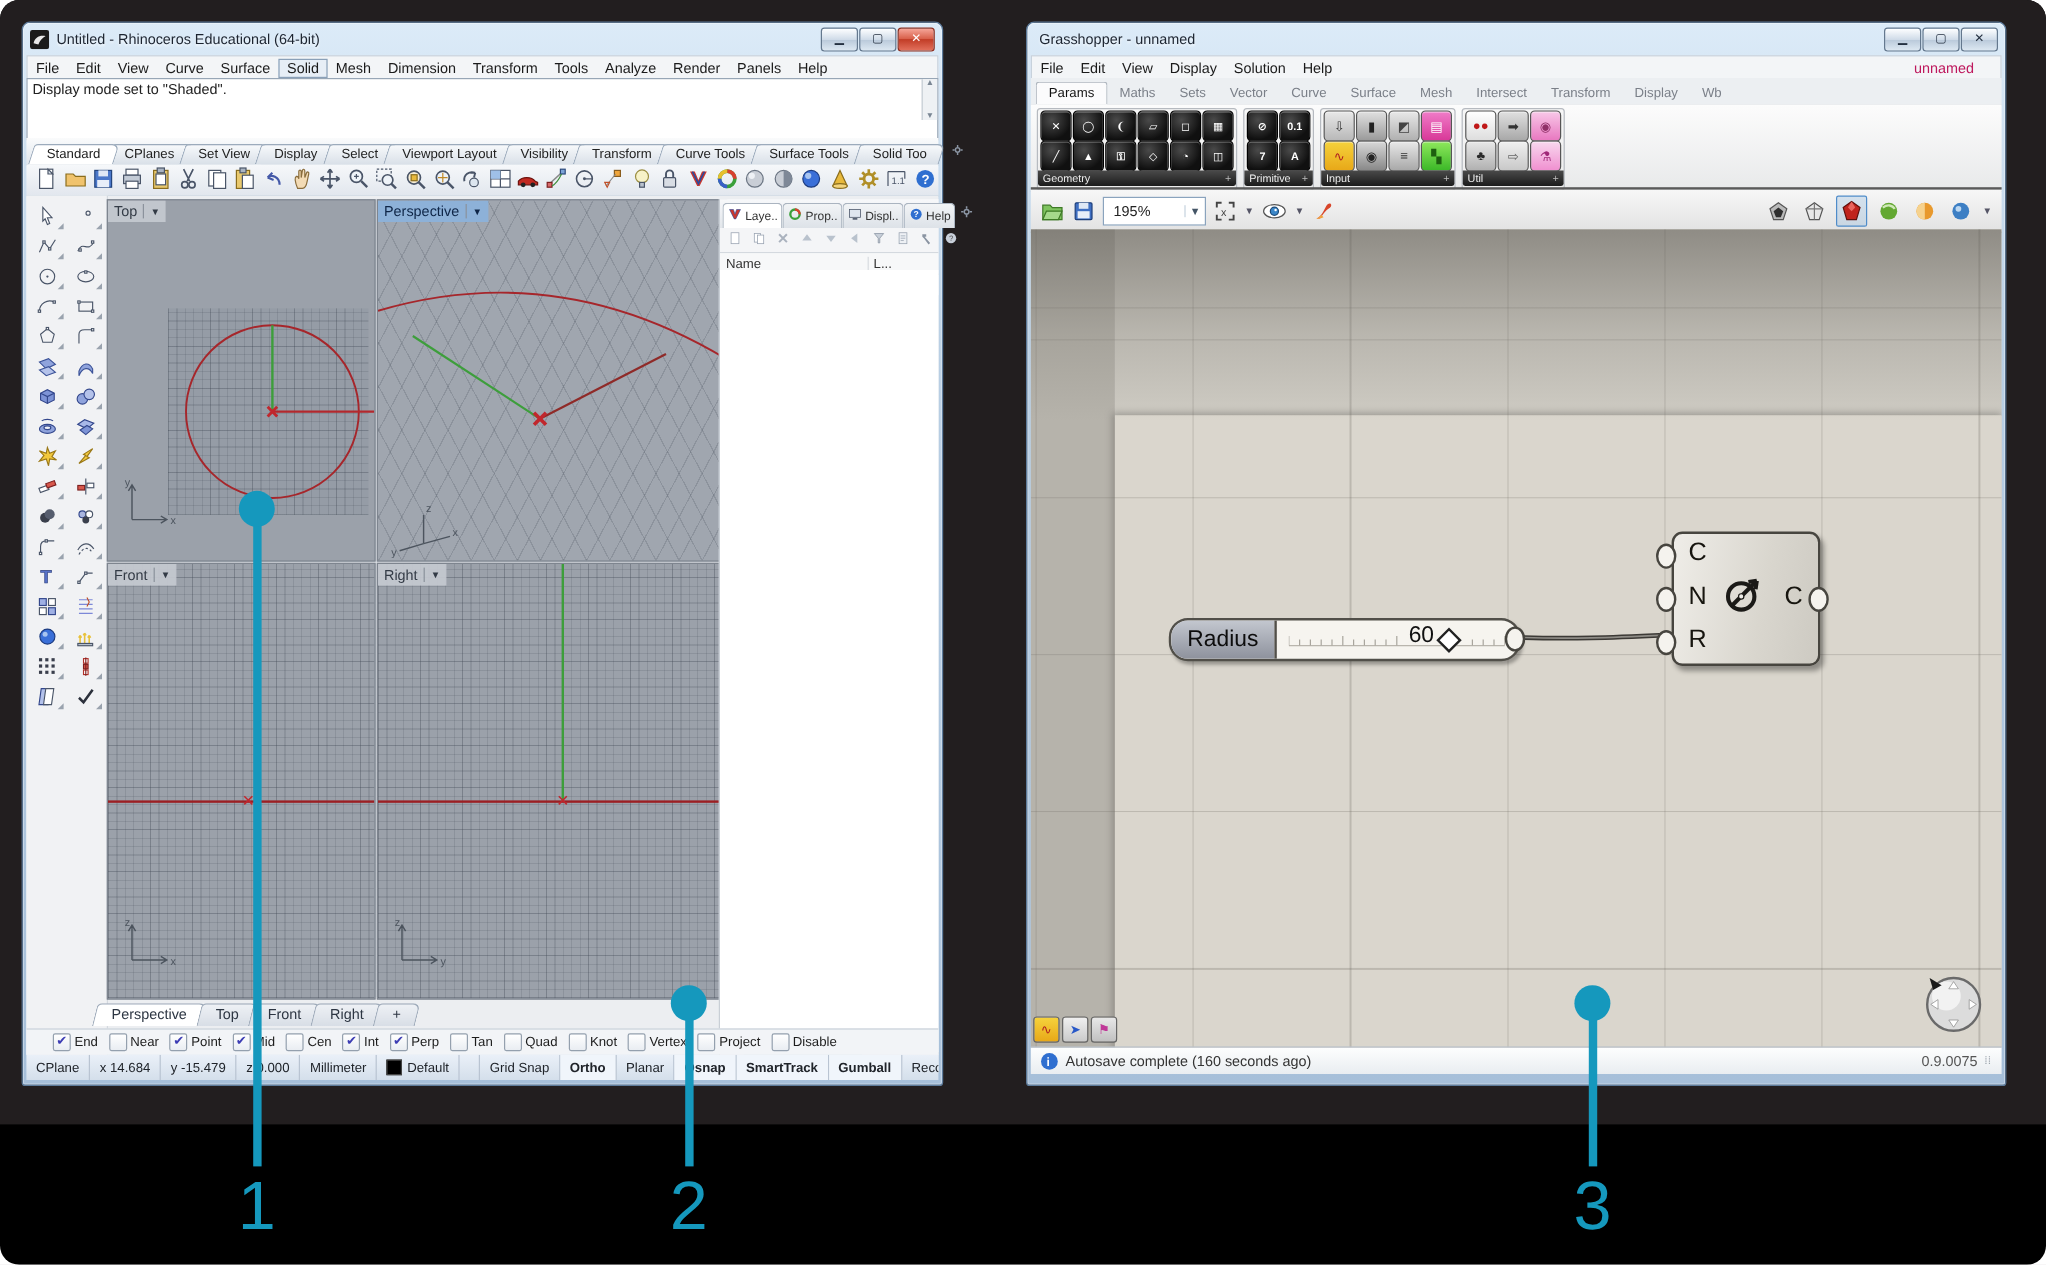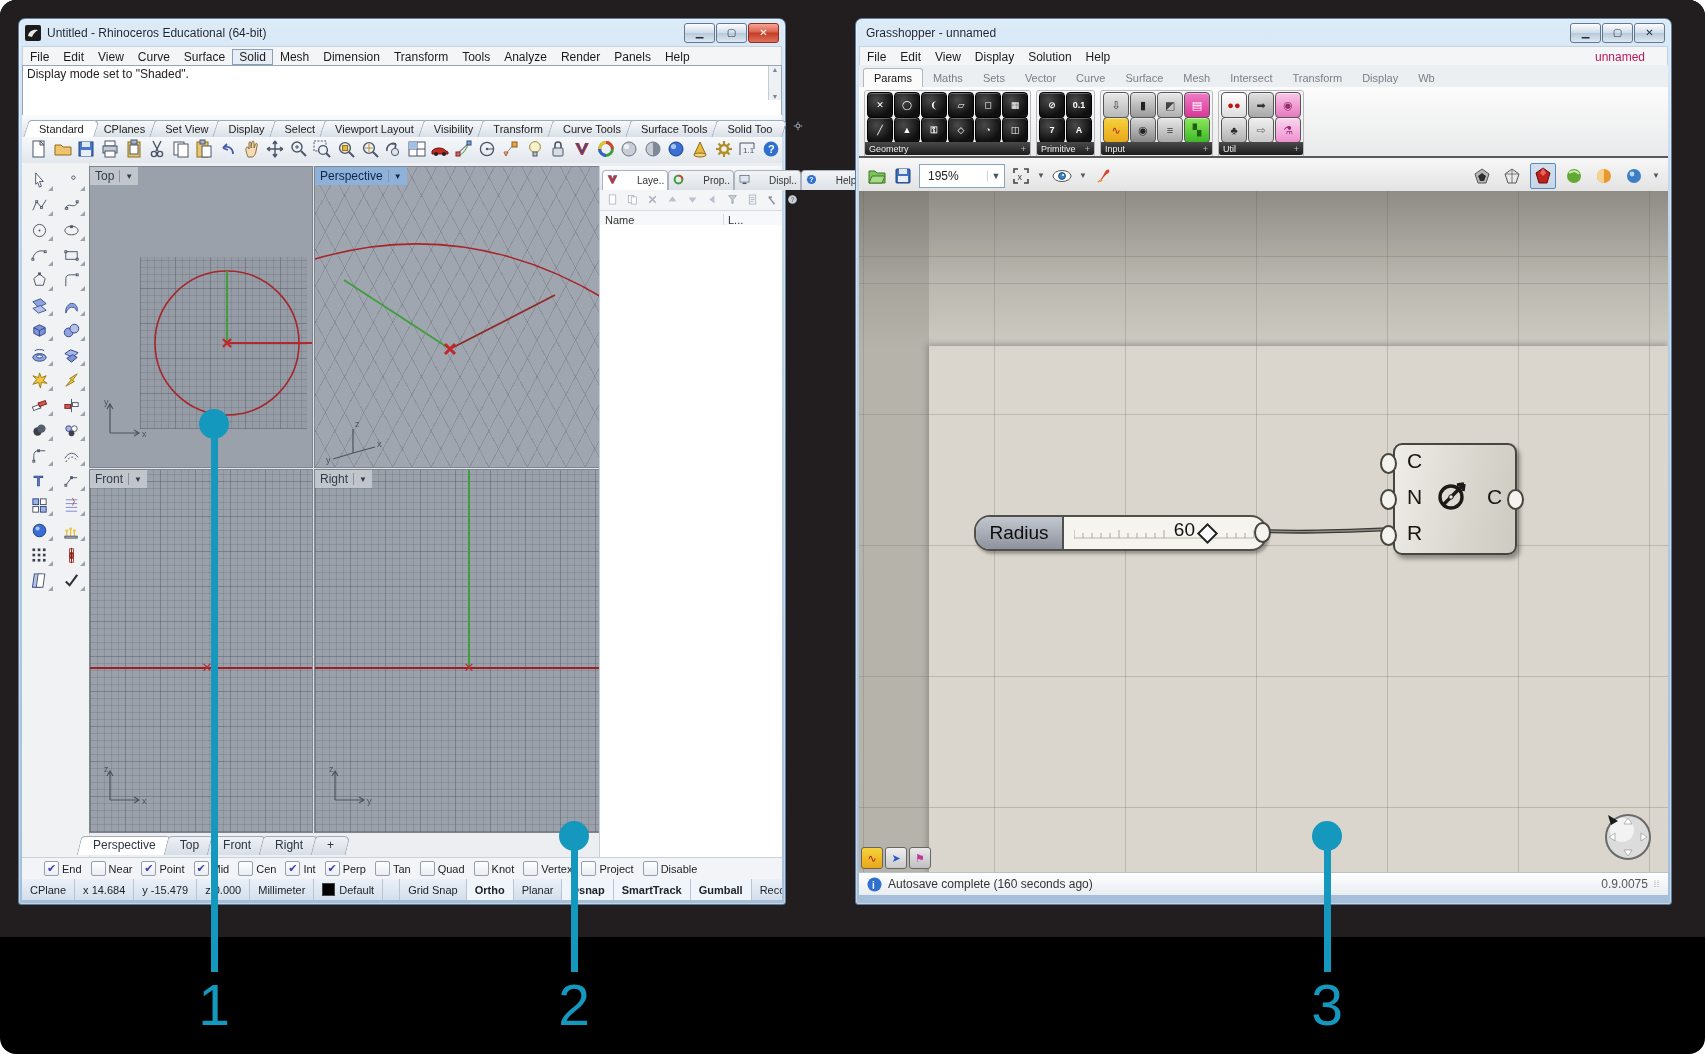--- a/index.html
+++ b/index.html
@@ -59,21 +59,21 @@
        repeating-linear-gradient(90deg, rgba(60,68,80,.16) 0 1px, transparent 1px 7px),
        repeating-linear-gradient(0deg, rgba(60,68,80,.22) 0 1px, transparent 1px 35px),
        repeating-linear-gradient(90deg, rgba(60,68,80,.22) 0 1px, transparent 1px 35px);}
   .perspgrid{position:absolute;inset:0;
      background-image:
        repeating-linear-gradient(62deg, rgba(70,78,90,.22) 0 1px, transparent 1px 17px),
        repeating-linear-gradient(-62deg, rgba(70,78,90,.22) 0 1px, transparent 1px 17px);}
   
   #lpanel{position:absolute;right:0;top:3px;width:182px;bottom:-15px;background:#eef0f2;border-left:1px solid #c9cfd6;}
   .ptabs{display:flex;align-items:flex-end;height:22px;padding:2px 2px 0;gap:0;background:linear-gradient(#f7f8fa,#e2e6eb);}
-  .ptab{display:flex;align-items:center;gap:18px;font-size:10px;color:#333;border:1px solid #aab4c0;border-bottom:none;
+  .ptab{display:flex;align-items:center;gap:2px;font-size:10px;color:#333;border:1px solid #aab4c0;border-bottom:none;
         border-radius:4px 4px 0 0;padding:2px 3px;background:linear-gradient(#f2f4f6,#dde2e8);white-space:nowrap;text-align:center;}
   .ptab.active{background:#fff;}
   .ptoolbar{height:20px;background:#f4f5f7;border-bottom:1px solid #d4d9df;display:flex;align-items:center;gap:7px;
             padding:0 6px;color:#87919e;font-size:10px;}
   .phead{height:17px;display:flex;align-items:center;font-size:11px;color:#333;background:#f7f8f9;border-bottom:1px solid #d7dbe0;}
   .prow{height:17px;display:flex;align-items:center;font-size:11px;color:#000;background:#fff;}
   .pbody{position:absolute;left:0;right:0;top:59px;bottom:17px;background:#fff;}
   .pscroll{position:absolute;left:0;right:0;bottom:0;height:16px;background:#eef0f3;border-top:1px solid #cfd4da;
            display:flex;align-items:center;font-size:8px;color:#5a6472;}
   .pthumb{width:100px;height:12px;background:linear-gradient(#fdfdfd,#dfe3e8);border:1px solid #aeb7c2;border-radius:2px;

